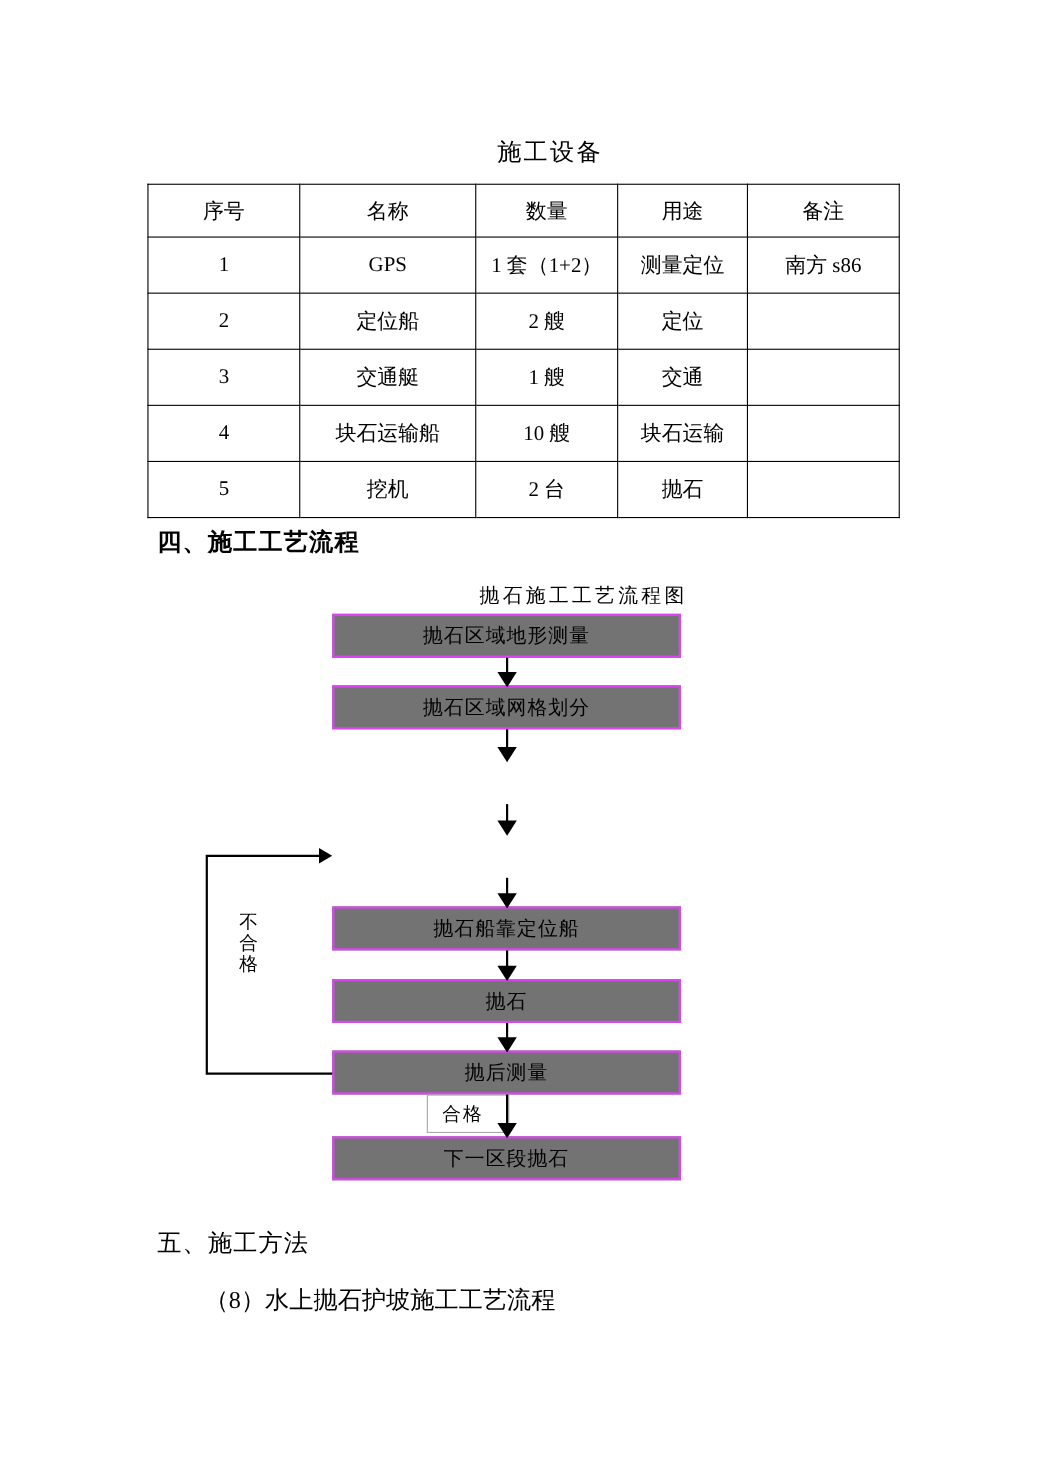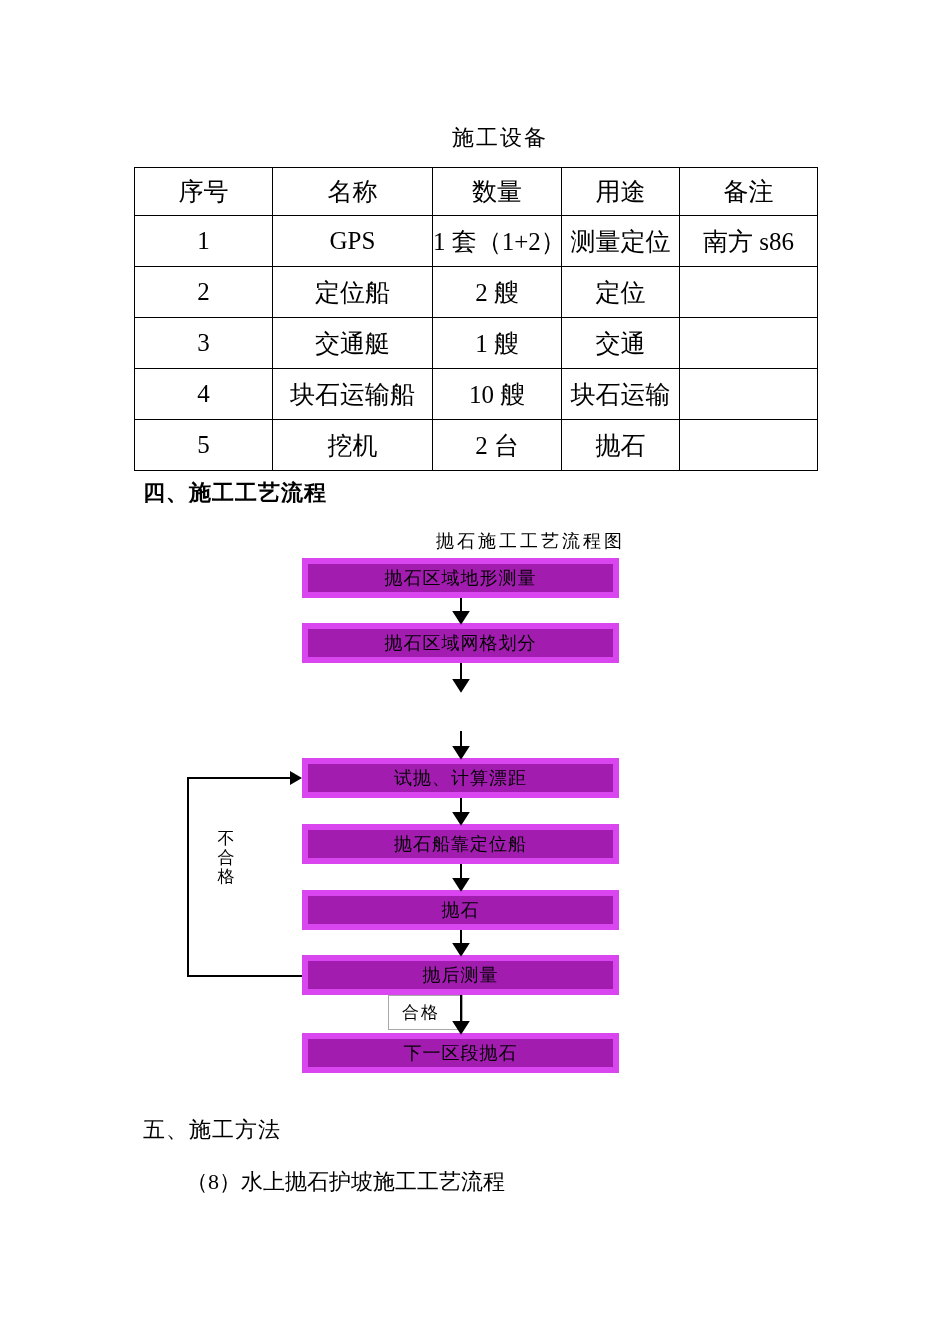--- a/index.html
+++ b/index.html
@@ -25,41 +25,41 @@
 
   
   table.equip {
     position: absolute; left: 134px; top: 167px;
     width: 683px;
     border-collapse: collapse; table-layout: fixed;
   }
   table.equip td {
     border: 1px solid #000;
     text-align: center; vertical-align: middle;
-    font-size: 25px;
+    font-size: 19px;
     padding: 0;
     overflow: hidden; white-space: nowrap;
   }
   tr.hdr-row  { height: 48px; }
   tr.data-row { height: 51px; }
 
   
   .sec-heading { font-size: 22px; letter-spacing: 1px; }
   .sub-item    { font-size: 22px; }
 
   
   .flow-title {
     left: 396px; top: 529px;
     font-size: 18px; letter-spacing: 3px; margin-left: 40px;
   }
   .flow-node {
     position: absolute;
     left: 302px; width: 317px; height: 40px;
-    border: 6px solid #d946ef; box-sizing: border-box;
-    background: #a21caf;
+    border: 2px solid #d946ef; box-sizing: border-box;
+    background: #737373;
     display: flex; align-items: center; justify-content: center;
     font-size: 18px; letter-spacing: 1px;
   }
   .edge-label-fail {
     left: 216px; top: 829px; width: 20px;
     font-size: 17px; line-height: 19px;
     word-break: break-all; text-align: center;
   }
   .edge-label-pass {
     left: 388px; top: 995px; width: 75px; height: 35px;
@@ -135,21 +135,20 @@
       </tr>
     </tbody>
   </table>
 
   <div class="abs sec-heading" style="left:143px; top:478px;font-weight:bold;">四、施工工艺流程</div>
 
   <div class="abs flow-title">抛石施工工艺流程图</div>
 
   <div class="flow-node" style="top:558px">抛石区域地形测量</div>
   <div class="flow-node" style="top:623px">抛石区域网格划分</div>
-  <div class="flow-node" style="top:758px">试抛、计算漂距</div>
   <div class="flow-node" style="top:824px">抛石船靠定位船</div>
   <div class="flow-node" style="top:890px">抛石</div>
   <div class="flow-node" style="top:955px">抛后测量</div>
   <div class="flow-node" style="top:1033px">下一区段抛石</div>
 
   <div class="abs edge-label-fail">不合格</div>
   <div class="abs edge-label-pass">合格</div>
 
   <svg class="connectors" viewBox="0 0 950 1344" xmlns="http://www.w3.org/2000/svg">
 

